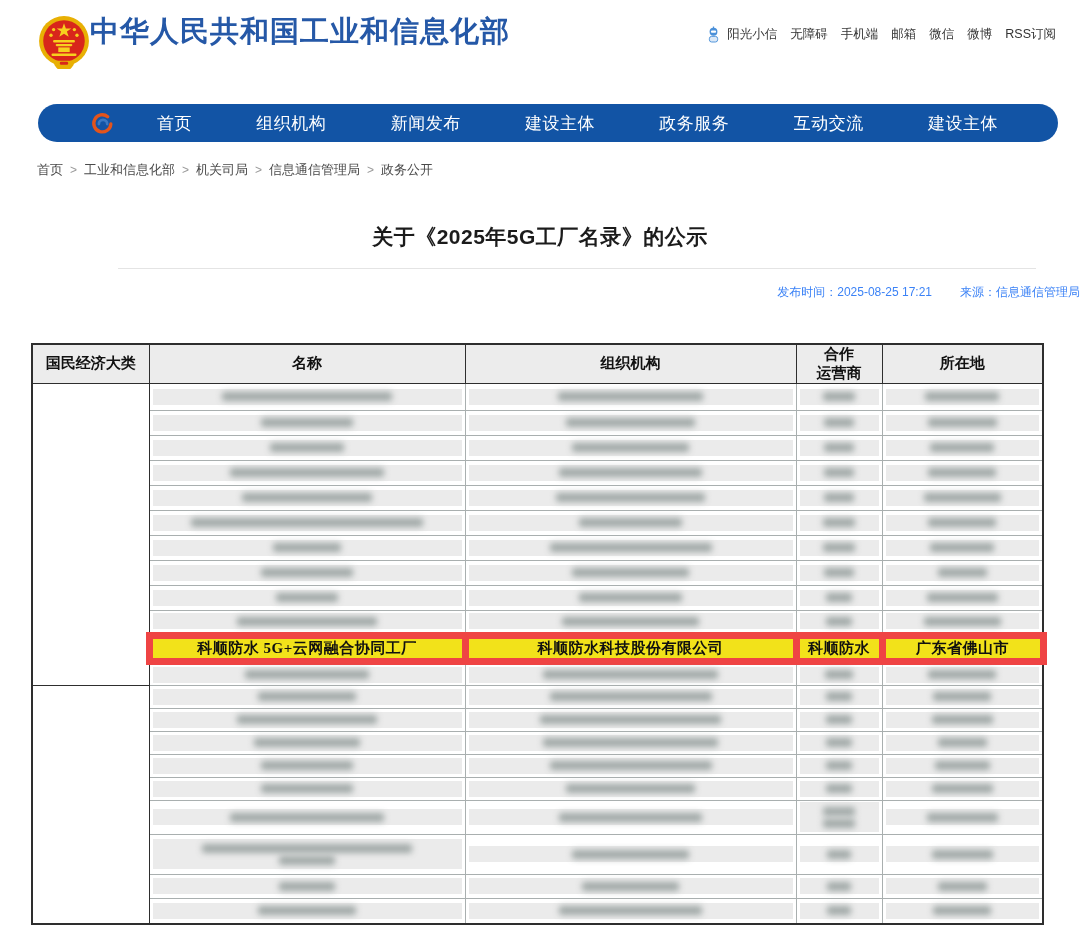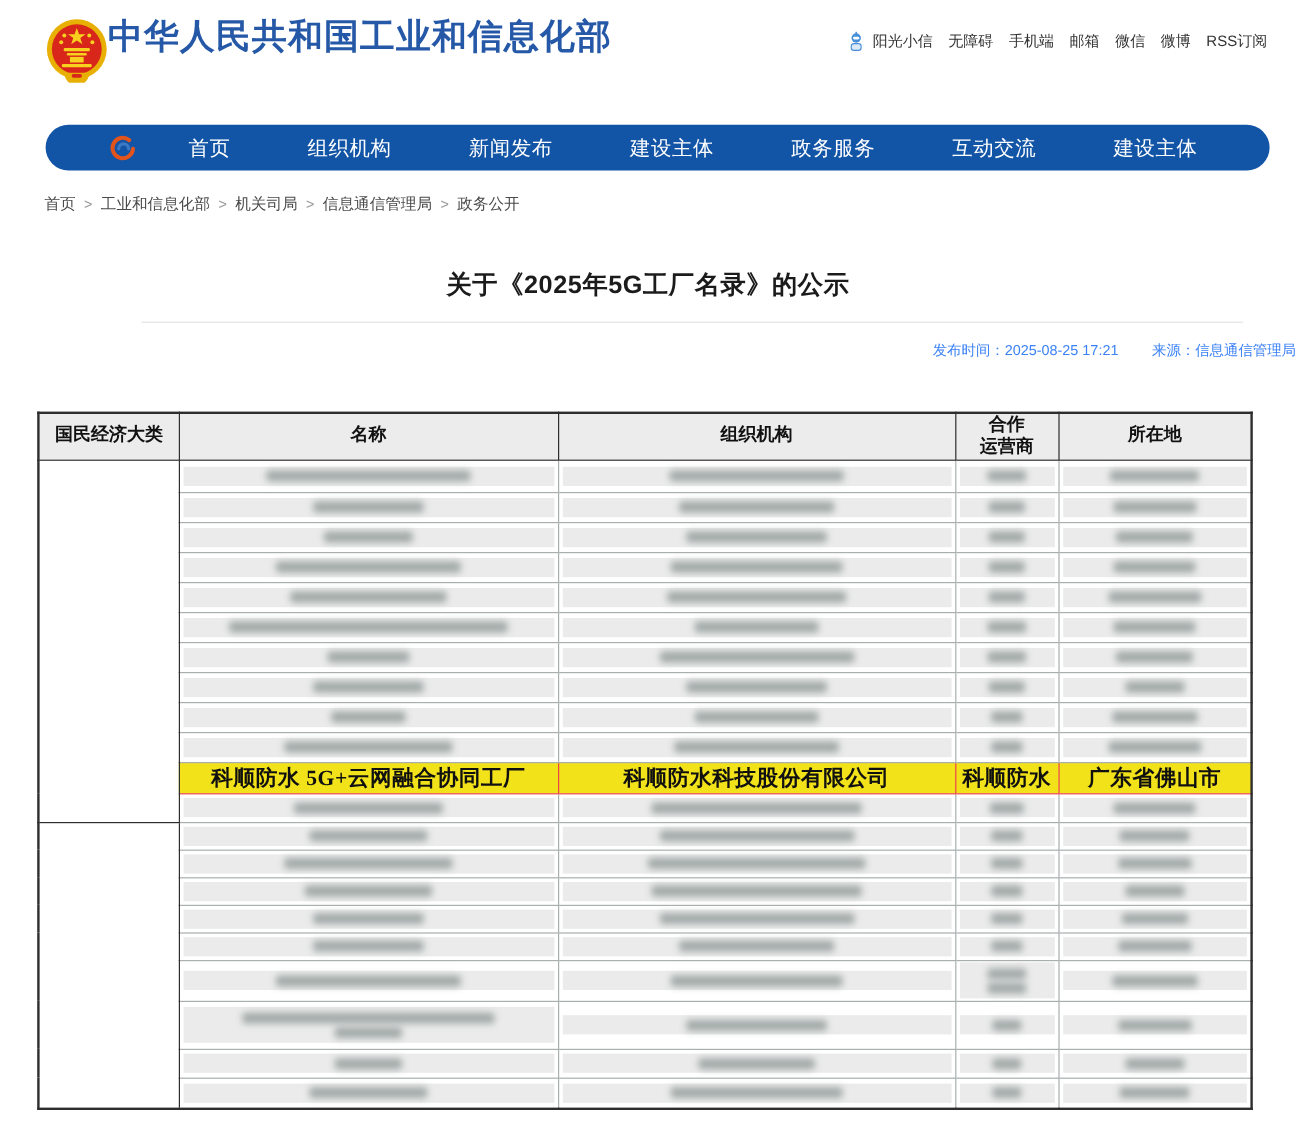--- a/index.html
+++ b/index.html
@@ -51,21 +51,21 @@
   table{border-collapse:collapse;table-layout:fixed;width:1011px;
         font-family:"Liberation Serif","DejaVu Serif",serif;border:2px solid #2e2e2e;}
   th{border:1px solid #2e2e2e;background:#ececec;font-size:15px;font-weight:600;color:#111;
      height:39px;white-space:pre-line;line-height:1.25;}
   td{border:1px solid #a9afaf;padding:0;vertical-align:middle;}
   td.cat-cell{border:1px solid #2e2e2e;background:#fff;}
   .red-cell .band{background:#ebebeb;height:16px;display:flex;flex-direction:column;
                   align-items:center;justify-content:center;gap:3px;margin:0 3px;}
   .red-cell .band.two{height:30px;}
   .red-cell .bar{height:9px;background:#8e9896;opacity:.8;border-radius:2px;filter:blur(3px);}
-  .hl-cell{background:var(--hl);border:1px solid #ef4444;font-weight:bold;font-size:18px;
+  .hl-cell{background:var(--hl);border:7px solid #ef4444;font-weight:bold;font-size:15px;
            text-align:center;color:#101010;letter-spacing:.5px;}
 </style>
 </head>
 <body>
 
 <div class="header">
   <a class="brand">
     <span>
       <svg width="52" height="54" viewBox="0 0 50 52">
         <circle cx="25" cy="25" r="24" fill="#E8B004"></circle>

